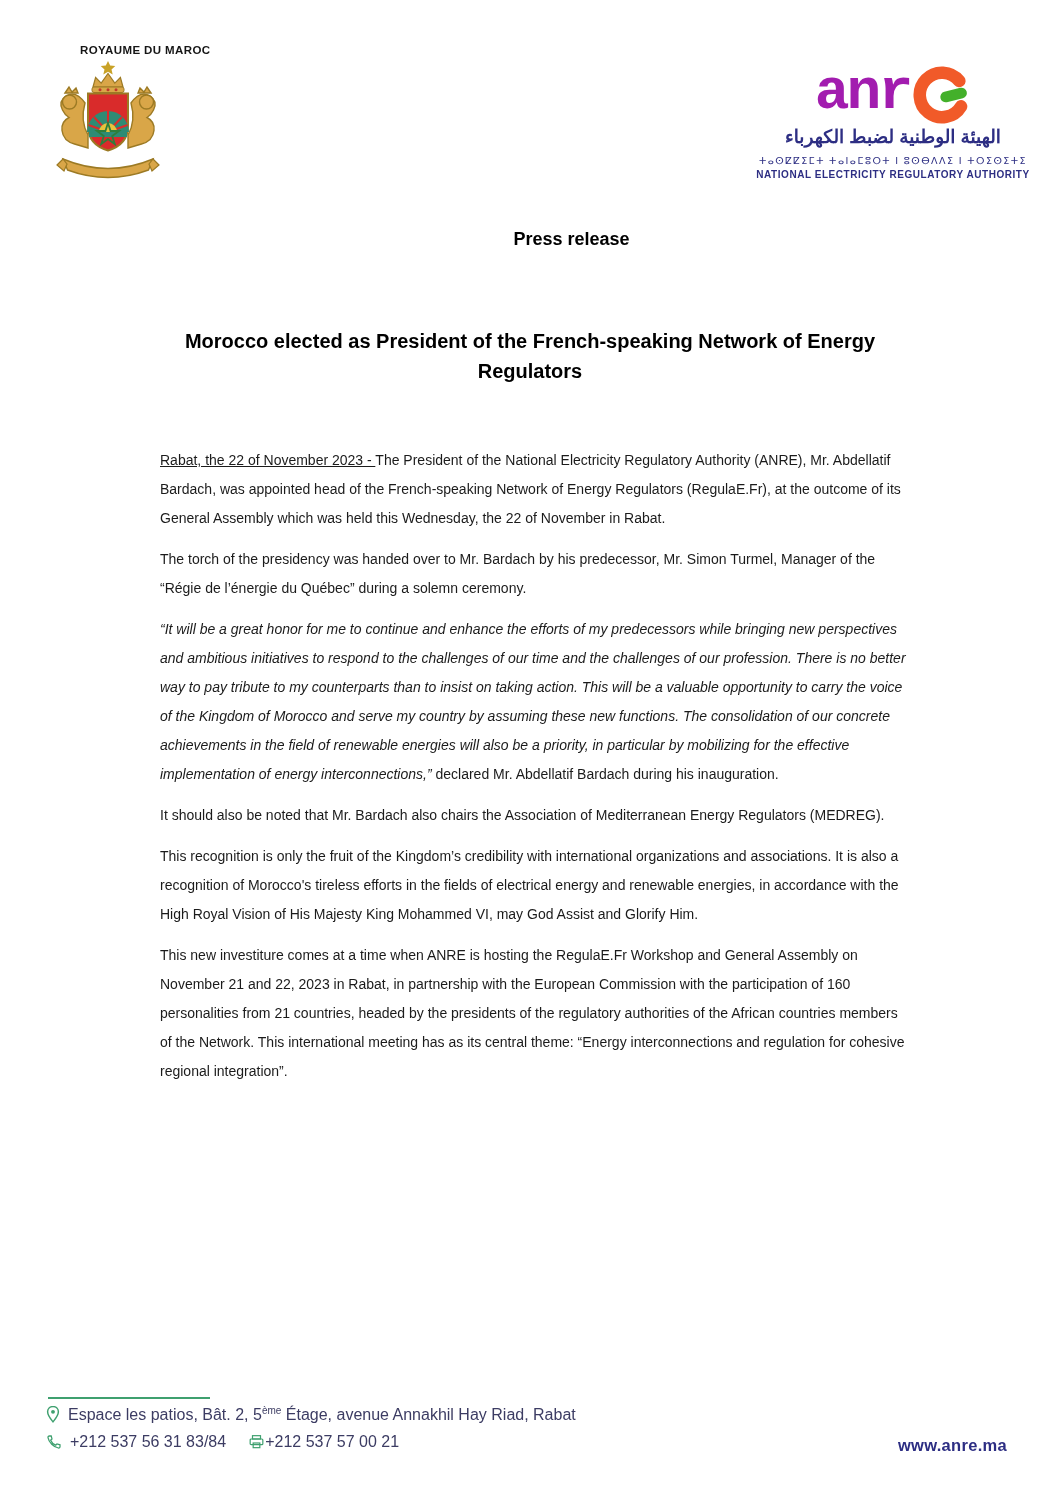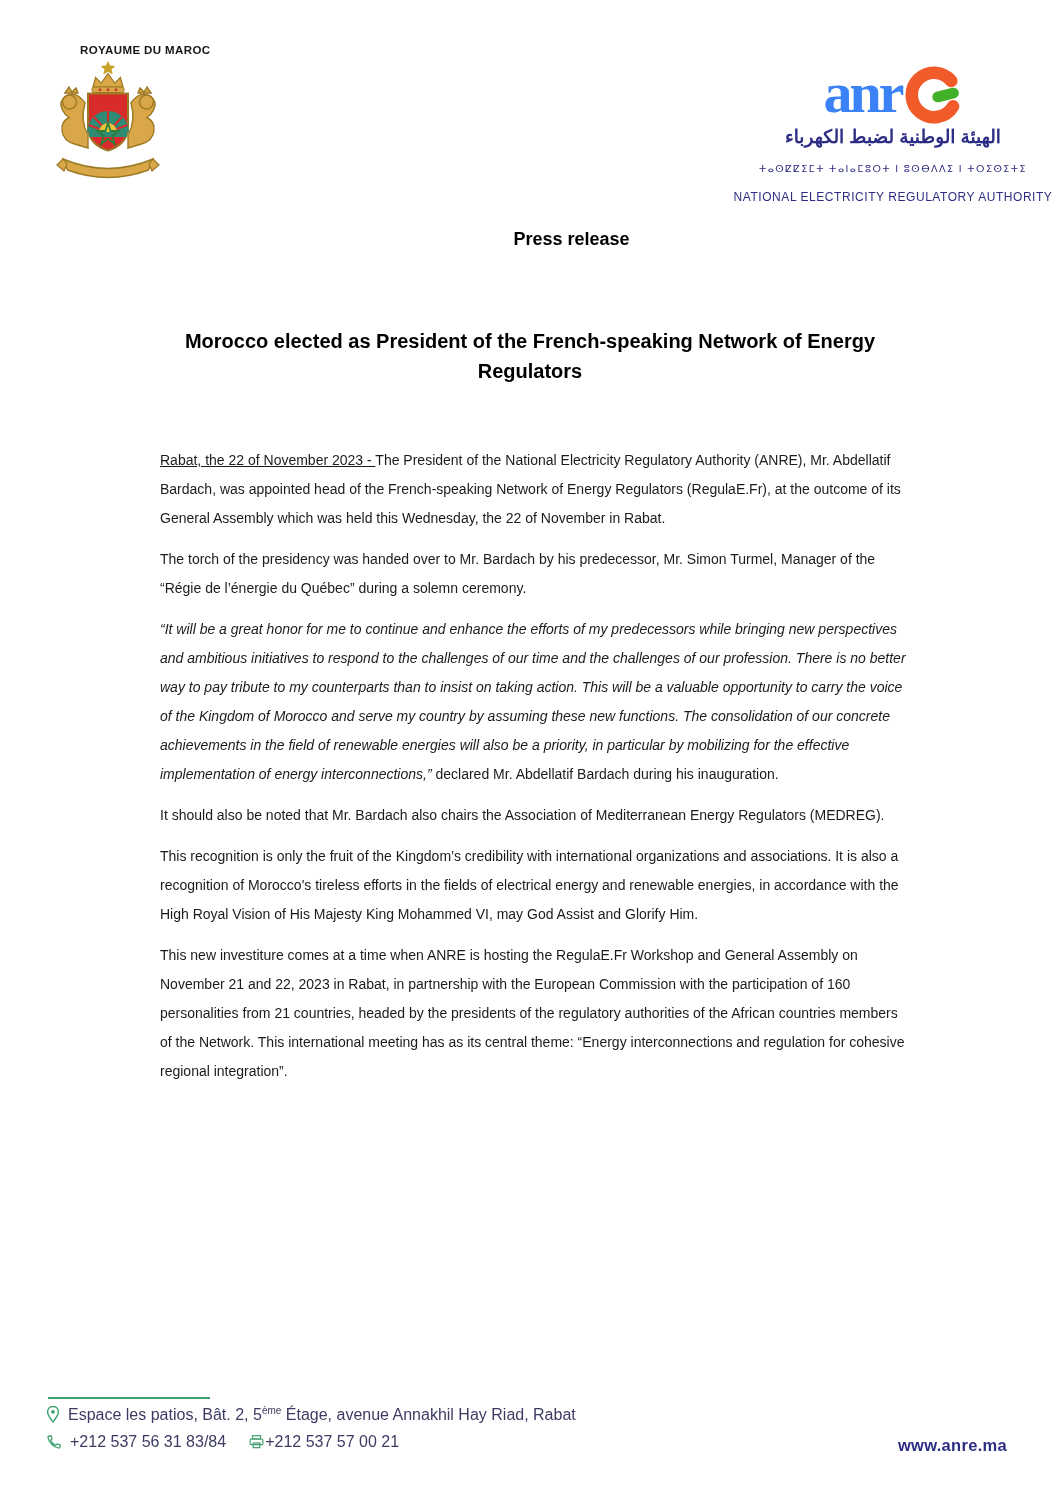--- a/index.html
+++ b/index.html
@@ -19,34 +19,34 @@
   }
   .crest{position:absolute;left:46px;top:60px;width:124px;height:124px;}
 
   
   .anre-logo{
     position:absolute;right:66px;top:62px;width:200px;
     display:flex;flex-direction:column;align-items:center;
   }
   .wordmark{display:flex;align-items:center;height:62px;}
   .wordmark .anr{
-    font-family:Liberation Serif, serif;
-    font-size:58px;font-weight:bold;color:#3b82f6;
+    font-family:Liberation Mono, monospace;
+    font-size:58px;font-weight:bold;color:#a21caf;
     letter-spacing:-3px;line-height:1;
   }
   .e-icon{margin-left:3px;margin-top:4px;}
   .logo-arabic{
     font-size:18.5px;font-weight:bold;color:#2D2E83;margin-top:2px;
     direction:rtl;white-space:nowrap;
   }
   .logo-tifinagh{
-    font-size:9.5px;color:#2D2E83;margin-top:15px;letter-spacing:1.5px;white-space:nowrap;
+    font-size:9.5px;color:#2D2E83;margin-top:7px;letter-spacing:1.5px;white-space:nowrap;
   }
   .logo-english{
-    font-size:12px;font-weight:normal;color:#2D2E83;margin-top:16px;
+    font-size:10px;font-weight:bold;color:#2D2E83;margin-top:3px;
     letter-spacing:.55px;white-space:nowrap;
   }
 
   
   .kicker{
     position:absolute;top:229px;left:0;width:100%;
     text-align:center;font-size:18px;font-weight:bold;color:#000;padding-left:42px;
   }
   .doc-title{
     position:absolute;top:326px;left:180px;width:700px;

